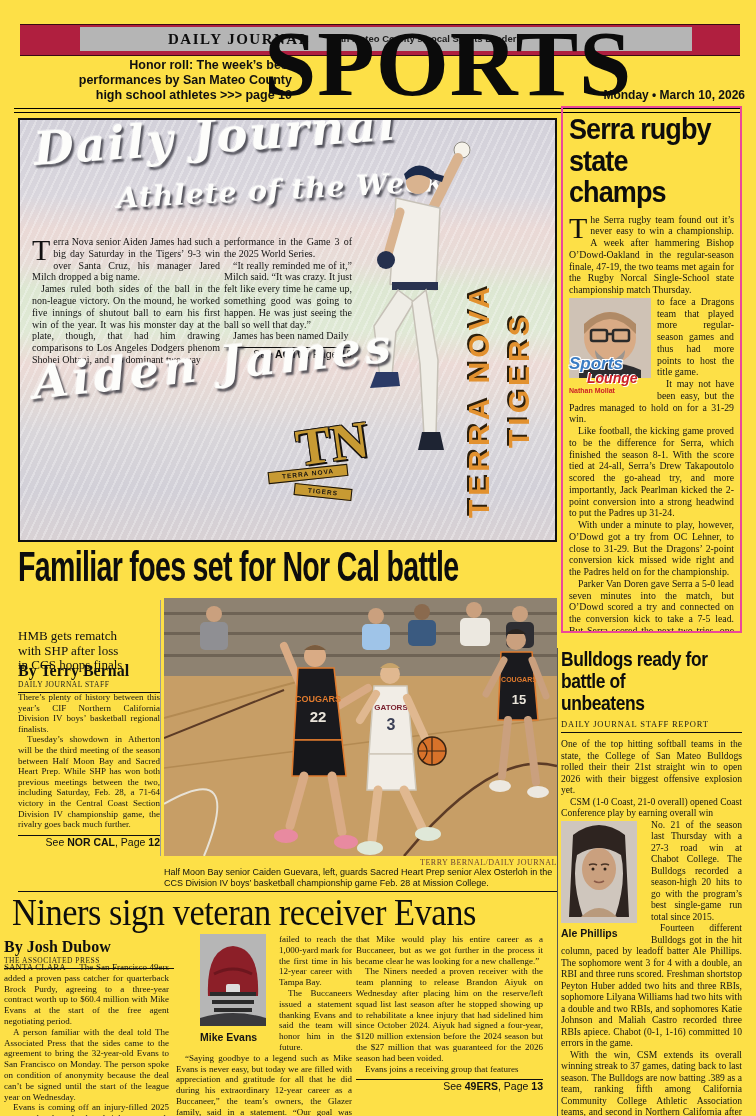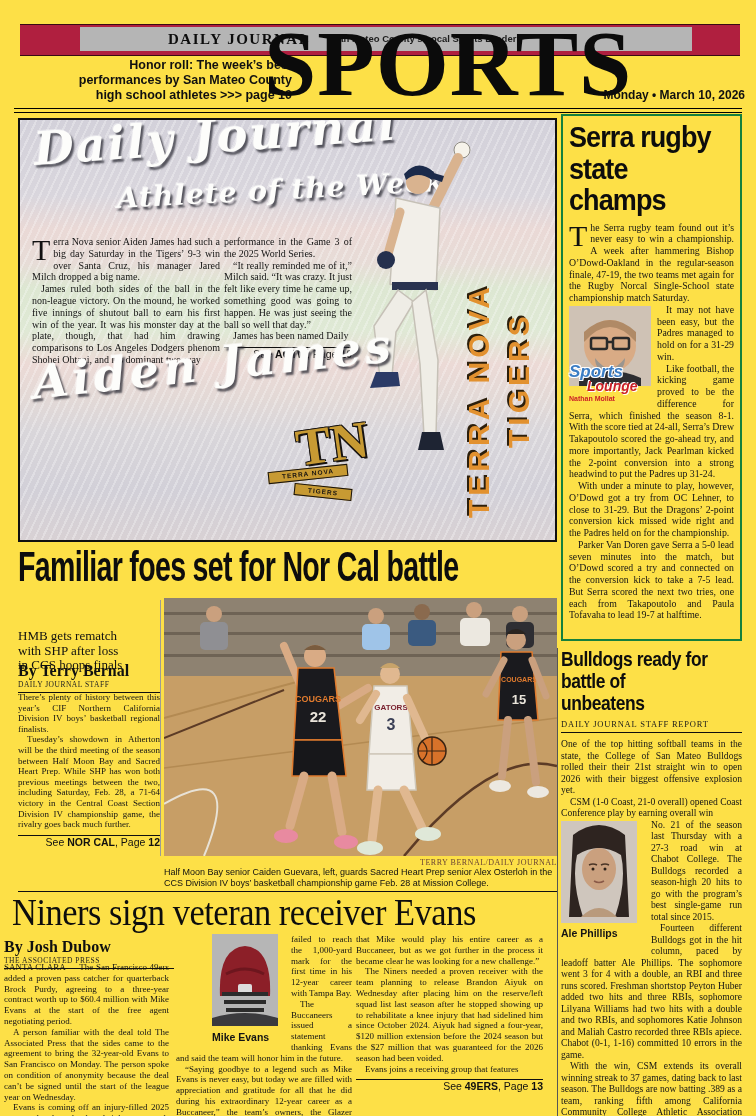--- a/index.html
+++ b/index.html
@@ -49,60 +49,60 @@
   .bt p.p0{text-indent:0;}
   .dropcap{float:left;font-size:30px;line-height:25px;padding:1px 3px 0 0;font-weight:normal;color:#101010;}
   .hl-cond{font-family:"Liberation Sans",sans-serif;font-weight:bold;color:#0d0d0d;transform-origin:left top;white-space:pre-line;}
   .byline{font-family:Liberation Serif, serif;font-weight:bold;font-size:16px;color:#101010;}
   .byline-org{font-family:"Liberation Serif",serif;font-size:7.5px;letter-spacing:.5px;color:#222;text-transform:uppercase;}
   .col-rule{border-bottom:1.5px solid #101010;margin:3px 0 4px 0;}
   .see-ref{font-family:"Liberation Sans",sans-serif;font-size:10.5px;text-align:right;color:#101010;border-top:1px solid #101010;margin-top:5px;}
   .see-ref b{font-weight:bold;}
 
   
-  .serra-box{position:absolute;left:561px;top:114px;width:181px;height:527px;border:2px solid #15803d;box-sizing:border-box;padding:5px 6px;overflow:hidden;}
+  .serra-box{position:absolute;left:561px;top:106px;width:181px;height:527px;border:2px solid #ec4899;box-sizing:border-box;padding:5px 6px;overflow:hidden;}
   .serra-hl{font-size:30px;line-height:1.05;letter-spacing:-1px;transform:scaleX(.9);}
   .serra-body{margin-top:6px;font-size:9.8px;line-height:1.2;}
   .lounge{float:left;width:82px;margin:2px 6px 2px 0;}
   .lounge-photo{position:relative;width:82px;height:80px;overflow:hidden;}
   .lounge-logo{position:relative;margin-top:-22px;line-height:.95;}
   .lounge-s{font-family:"Liberation Sans",sans-serif;font-weight:bold;font-style:italic;font-size:17px;color:#3b7dc4;
             text-shadow:1px 1px 0 #fff,-1px -1px 0 #fff,1px -1px 0 #fff,-1px 1px 0 #fff;display:block;}
   .lounge-l{font-family:"Liberation Sans",sans-serif;font-weight:bold;font-style:italic;font-size:14px;color:#cc2127;
             text-shadow:1px 1px 0 #fff,-1px -1px 0 #fff;display:block;margin-left:18px;}
   .lounge-author{font-family:"Liberation Sans",sans-serif;font-weight:bold;font-size:7px;color:#cc2127;margin-top:2px;}
 
   
   .bulldogs{position:absolute;left:561px;top:648px;width:181px;height:468px;overflow:hidden;}
   .bulldogs-hl{font-size:21px;line-height:1.05;letter-spacing:-.5px;transform:scaleX(.83);}
   .bulldogs-byline{font-family:"Liberation Serif",serif;font-size:8.5px;letter-spacing:.8px;color:#1b1b1b;margin-top:5px;}
   .bulldogs-rule{border-bottom:1.5px solid #101010;margin:3px 0 5px 0;}
   .bulldogs-body{font-size:9.6px;line-height:1.2;}
-  .ale{float:left;width:84px;margin:2px 6px 13px 0;}
+  .ale{float:left;width:84px;margin:2px 6px 1px 0;}
   .ale-name{font-family:"Liberation Sans",sans-serif;font-weight:bold;font-size:10.5px;margin-top:2px;}
 
   
   .norcal-hl{position:absolute;left:18px;top:546px;font-size:42px;line-height:1;letter-spacing:-1px;transform:scaleX(.68);width:790px;}
   .norcal-sub{position:absolute;left:18px;top:629px;width:146px;font-family:Liberation Serif, serif;font-size:13px;line-height:1.13;color:#101010;white-space:pre-line;}
   .norcal-bybox{position:absolute;left:18px;top:662px;width:142px;}
   .norcal-col{position:absolute;left:18px;top:692px;width:142px;font-size:9px;line-height:1.18;}
   .bb-photo{position:absolute;left:164px;top:598px;width:393px;height:258px;overflow:hidden;background:#c79e66;}
   .photo-credit{position:absolute;left:164px;top:858px;width:393px;text-align:right;font-family:"Liberation Serif",serif;font-size:8px;letter-spacing:.5px;color:#6b4434;}
   .caption{position:absolute;left:164px;top:867px;width:393px;font-family:"Liberation Sans",sans-serif;font-size:9px;line-height:1.25;color:#101010;}
   .vdiv-photo{position:absolute;left:160px;top:600px;width:1px;height:256px;background:#9a9a9a;}
   .vdiv-main{position:absolute;left:557px;top:648px;width:1px;height:468px;background:#555;}
   .rule-above-niners{position:absolute;left:18px;top:891px;width:539px;height:1px;background:#101010;}
 
   
   .niners{position:absolute;left:4px;top:894px;width:539px;height:222px;overflow:hidden;}
   .niners-hl{position:absolute;left:8px;top:0;font-family:"Liberation Serif",serif;font-size:37px;line-height:1;color:#0d0d0d;letter-spacing:-.5px;transform:scaleX(.93);transform-origin:left top;white-space:nowrap;}
   .niners-bybox{position:absolute;left:0;top:44px;width:170px;}
   .niners-c1{position:absolute;left:0;top:68px;width:165px;font-size:9px;line-height:1.2;}
   .niners-c2{position:absolute;left:172px;top:40px;width:176px;font-size:9px;line-height:1.2;}
-  .evans{float:left;width:74px;margin:0 5px 1px 12px;padding-left:24px;}
+  .evans{float:left;width:74px;margin:0 5px 1px 0;padding-left:24px;}
   .evans-name{font-family:"Liberation Sans",sans-serif;font-weight:bold;font-size:10.5px;margin:2px 0 2px;}
   .niners-c3{position:absolute;left:352px;top:40px;width:187px;font-size:9px;line-height:1.2;}
 </style>
 </head>
 <body>
 
 <div class="page">
 
   <header>
     <div class="bar-red"></div>
@@ -157,40 +157,41 @@
       <div class="tn-mono">TN</div>
       <div class="tn-ribbon tn-r1">TERRA NOVA</div>
       <div class="tn-ribbon tn-r2">TIGERS</div>
     </div>
   </section>
 
   <section class="serra-box">
     <div class="hl-cond serra-hl">Serra rugby
 state champs</div>
     <div class="bt serra-body">
-      <p class="p0"><span class="dropcap">T</span><span>he Serra rugby team found out it’s never easy to win a championship. A week after hammering Bishop O’Dowd-Oakland in the regular-season finale, 47-19, the two teams met again for the Rugby Norcal Single-School state championship match Saturday.</span></p>
+      <p class="p0"><span class="dropcap">T</span><span>he Serra rugby team found out it’s never easy to win a championship. A week after hammering Bishop O’Dowd-Oakland in the regular-season finale, 47-19, the two teams met again for the Rugby Norcal Single-School state championship match Thursday.</span></p>
       <div class="lounge">
         <div class="lounge-photo">
           <svg width="82" height="80" viewBox="0 0 82 80">
             <rect width="82" height="80" fill="#cfc2b5"></rect>
             <circle cx="41" cy="40" r="26" fill="#d9ab85"></circle>
             <path d="M15 36 Q41 6 67 36 L67 26 Q41 2 15 26 Z" fill="#b08a66"></path>
             <rect x="22" y="32" width="16" height="11" rx="2" fill="none" stroke="#2a2a2a" stroke-width="2.5"></rect>
             <rect x="44" y="32" width="16" height="11" rx="2" fill="none" stroke="#2a2a2a" stroke-width="2.5"></rect>
             <line x1="38" y1="36" x2="44" y2="36" stroke="#2a2a2a" stroke-width="2.5"></line>
             <path d="M26 52 Q41 72 56 52 Q56 66 41 68 Q26 66 26 52 Z" fill="#9a958f"></path>
             <path d="M10 72 Q41 58 72 72 L72 80 L10 80 Z" fill="#2d2d30"></path>
           </svg>
         </div>
         <div class="lounge-logo">
           <span class="lounge-s">Sports</span>
           <span class="lounge-l">Lounge</span>
         </div>
         <div class="lounge-author">Nathan Mollat</div>
       </div>
+      <p class="p0">to face a Dragons team that played more regular-season games and thus had more points to host the title game.</p>
       <p>It may not have been easy, but the Padres managed to hold on for a 31-29 win.</p>
       <p>Like football, the kicking game proved to be the difference for Serra, which finished the season 8-1. With the score tied at 24-all, Serra’s Drew Takapoutolo scored the go-ahead try, and more importantly, Jack Pearlman kicked the 2-point conversion into a strong headwind to put the Padres up 31-24.</p>
       <p>With under a minute to play, however, O’Dowd got a try from OC Lehner, to close to 31-29. But the Dragons’ 2-point conversion kick missed wide right and the Padres held on for the championship.</p>
       <p>Parker Van Doren gave Serra a 5-0 lead seven minutes into the match, but O’Dowd scored a try and connected on the conversion kick to take a 7-5 lead. But Serra scored the next two tries, one each from Takapoutolo and Paula Tofavaha to lead 19-7 at halftime.</p>
 
     </div>
 
   </section>
 
   <div class="hl-cond norcal-hl">Familiar foes set for Nor Cal battle</div>

